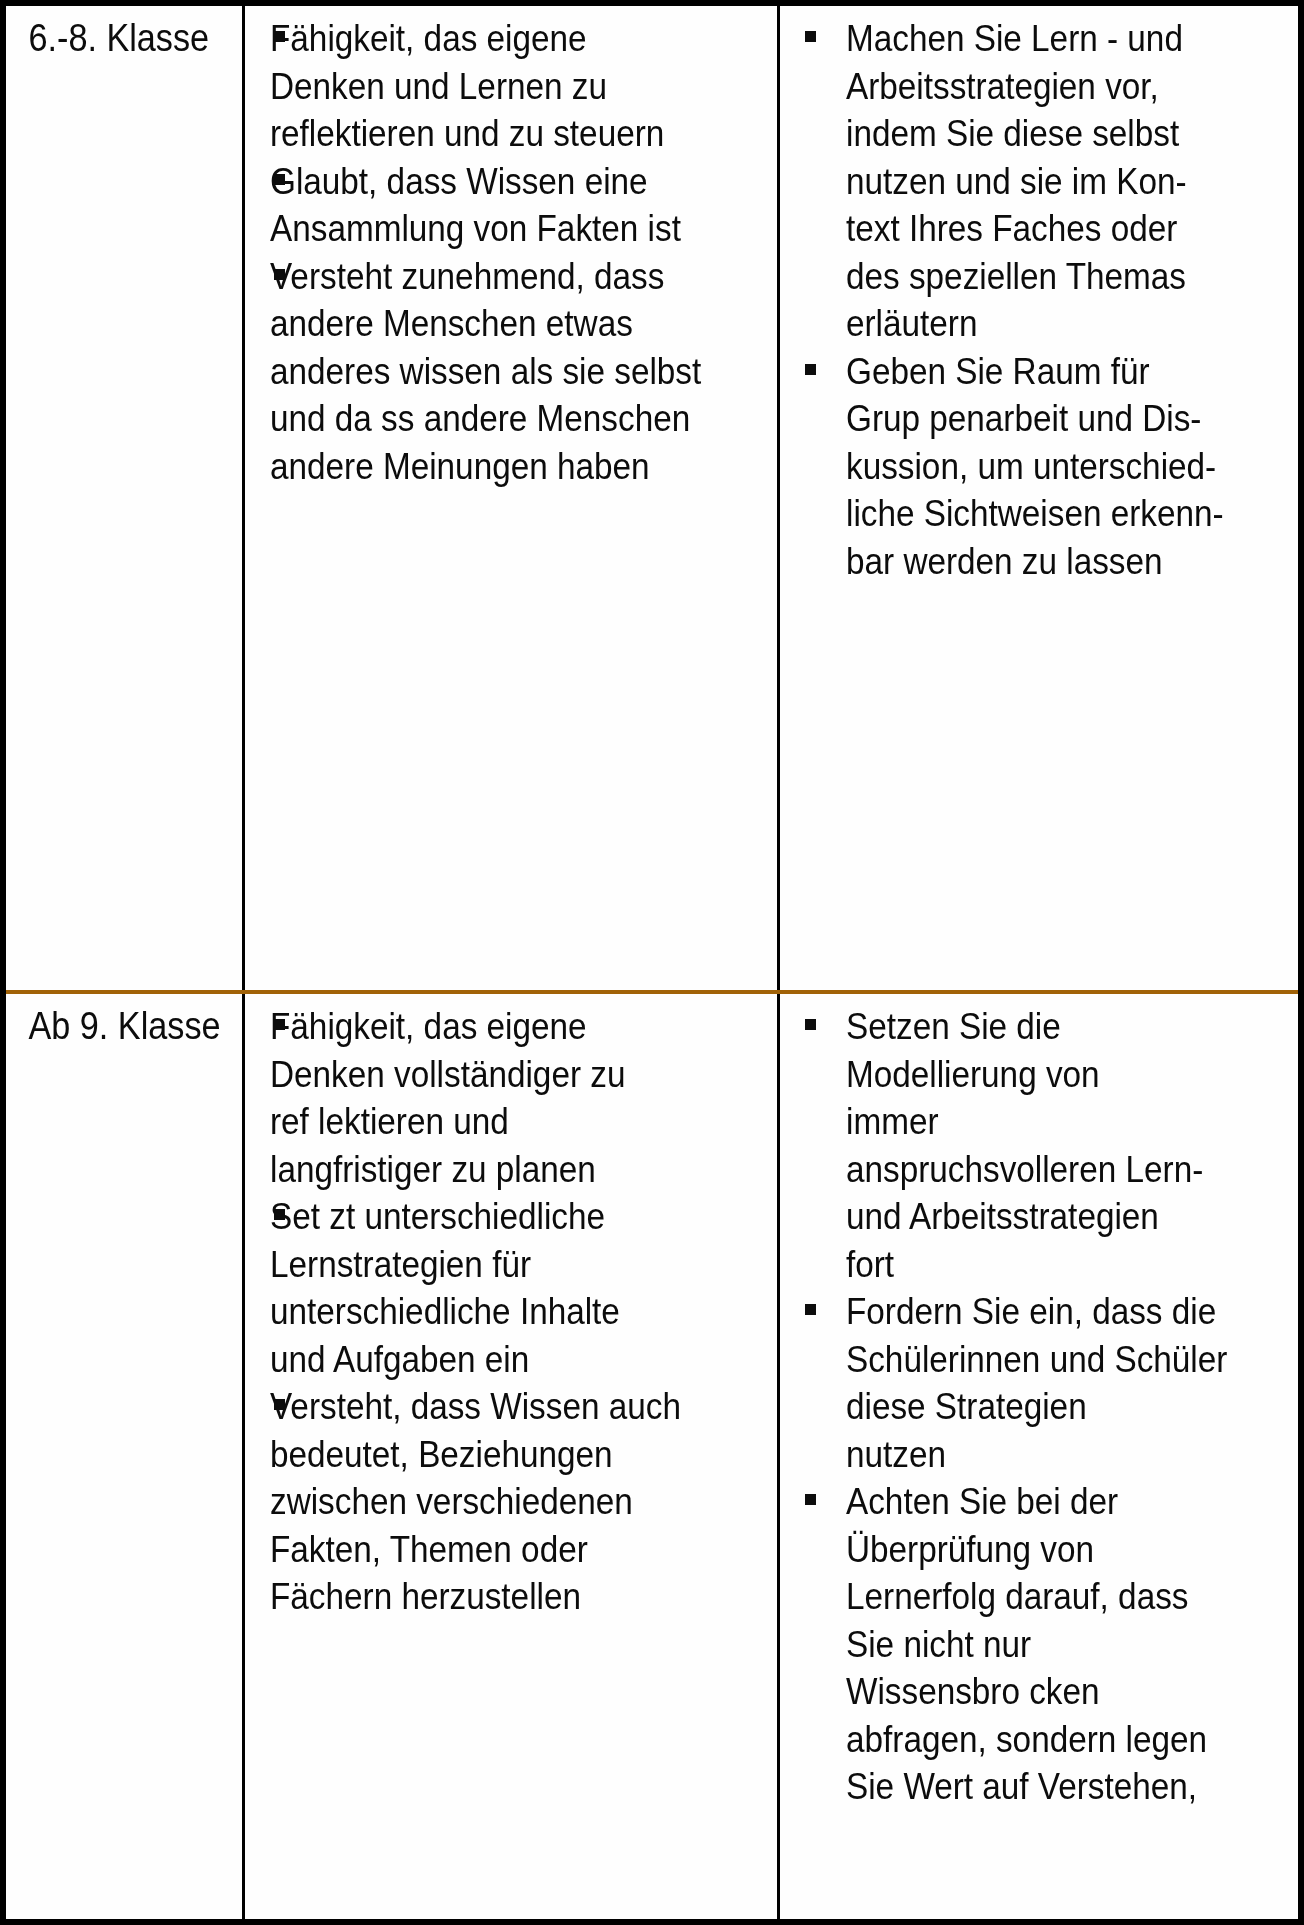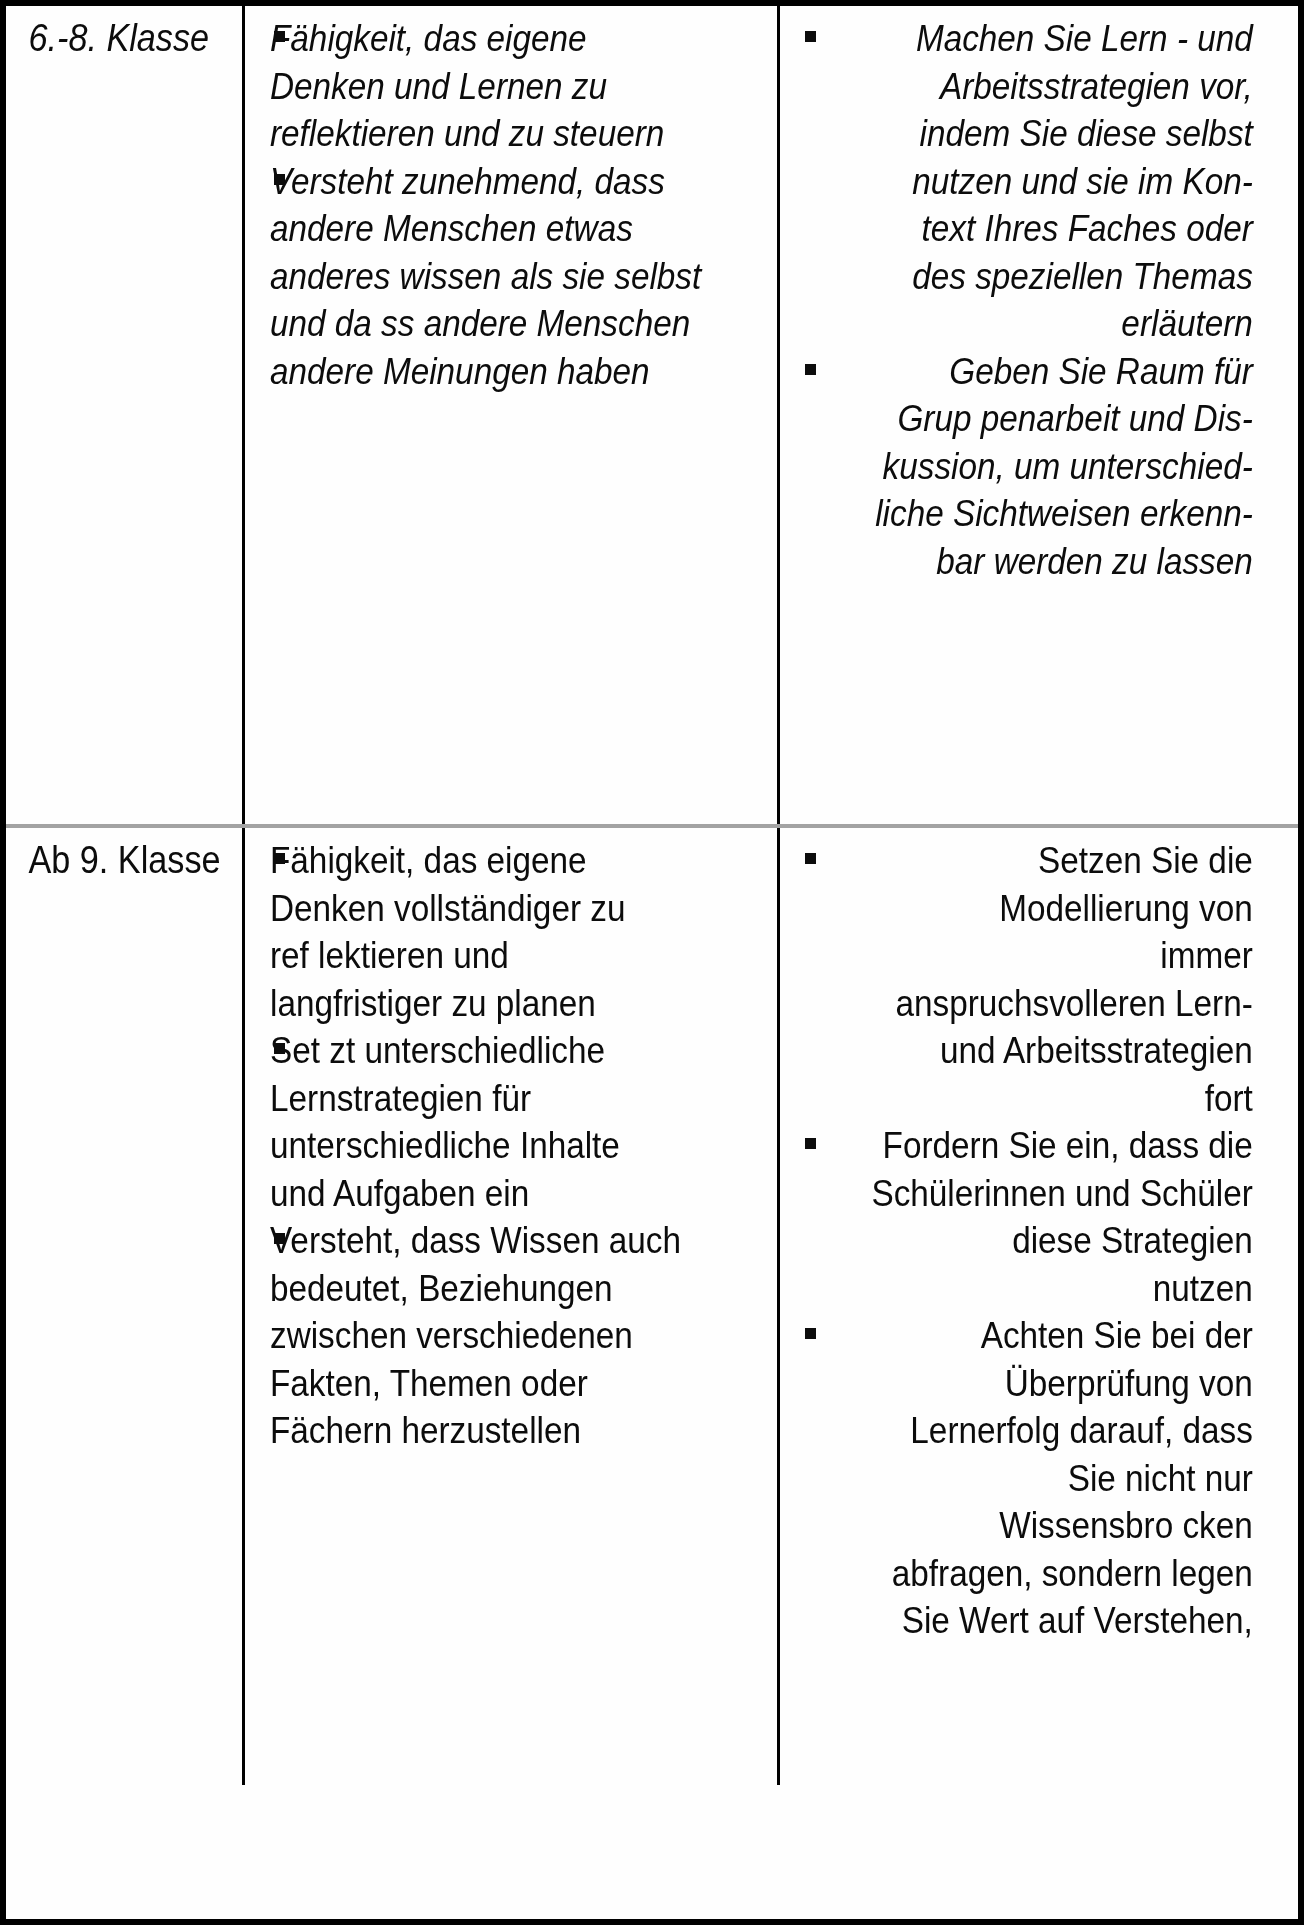--- a/index.html
+++ b/index.html
@@ -23,23 +23,22 @@
     height: 1913px;
     border: 6px solid #000;
   }
   .row {
     display: grid;
     grid-template-columns: 236px 535px 521px;
     box-sizing: border-box;
     overflow: hidden;
   }
   .row-1 {
-    height: 822px;
-    border-bottom: 4px solid #a3a3a3;
-    font-style: italic;
+    height: 988px;
+    border-bottom: 4px solid #a16207;
   }
   .row-2 {
     height: 957px;
   }
   .cell {
     box-sizing: border-box;
     padding-top: 9px;
     overflow: hidden;
   }
   .cell.mid, .cell.right {
@@ -58,21 +57,21 @@
     margin: 0;
     padding: 0;
     list-style: none;
   }
   li.bullet-item {
     position: relative;
     margin: 0;
     padding: 0;
   }
   .mid li.bullet-item   { padding-left: 25px; }
-  .right li.bullet-item { padding-left: 66px; text-align: right; }
+  .right li.bullet-item { padding-left: 66px; }
   .bullet-sq {
     position: absolute;
     top: 16px;
     width: 11px;
     height: 11px;
     background: #0c0c0c;
   }
   .mid .bullet-sq   { left: 29px; }
   .right .bullet-sq { left: 25px; }
   .li-text {
@@ -97,20 +96,25 @@
       <div class="cell mid">
         <ul class="bullets">
           <li class="bullet-item">
             <span class="bullet-sq"></span>
             <span class="li-text">Fähigkeit, das eigene
 Denken und Lernen zu
 reflektieren und zu steuern</span>
           </li>
           <li class="bullet-item">
             <span class="bullet-sq"></span>
+            <span class="li-text">Glaubt, dass Wissen eine
+Ansammlung von Fakten ist</span>
+          </li>
+          <li class="bullet-item">
+            <span class="bullet-sq"></span>
             <span class="li-text">Versteht zunehmend, dass
 andere Menschen etwas
 anderes wissen als sie selbst
 und da ss andere Menschen
 andere Meinungen haben</span>
           </li>
         </ul>
       </div>
       <div class="cell right">
         <ul class="bullets">

